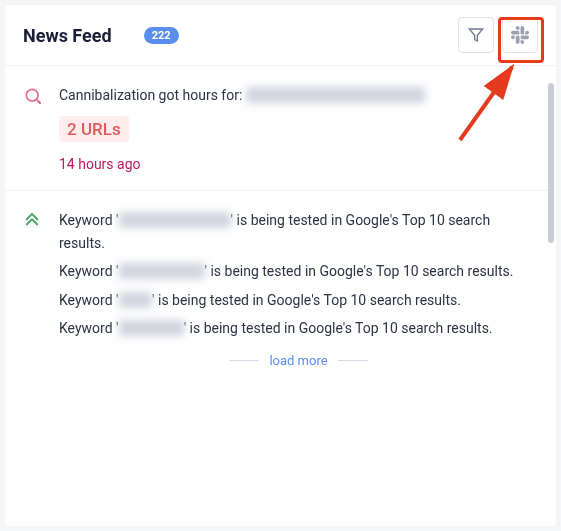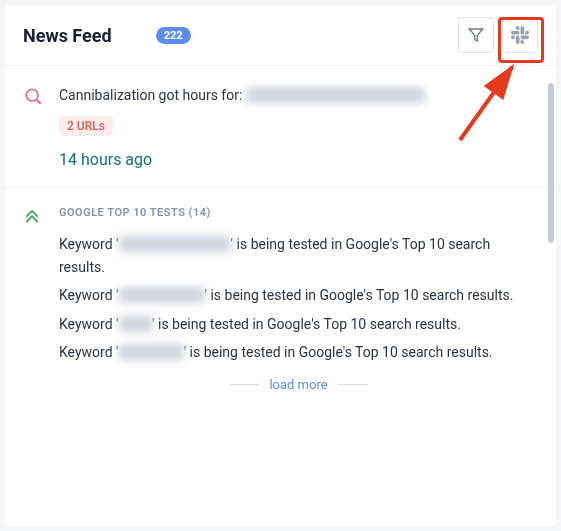--- a/index.html
+++ b/index.html
@@ -16,21 +16,21 @@
       margin: 5px;
       border-radius: 4px;
       height: 521px;
       overflow-y: auto;
       position: relative;
     }
     .header {
       display: flex;
       align-items: center;
       padding: 12px 18px;
-      gap: 12px;
+      gap: 0;
     }
     .title {
       font-size: 18px;
       font-weight: 700;
       color: #1a1f36;
     }
     .count-badge {
       background: #5b8def;
       color: #fff;
       font-size: 11px;
@@ -90,29 +90,29 @@
       background: #d0d4de;
       color: transparent;
       border-radius: 2px;
       padding: 0 2px;
       user-select: none;
     }
     .url-badge {
       display: inline-block;
       background: #ffecec;
       color: #e05a5a;
-      font-size: 12px;
+      font-size: 17px;
       font-weight: 500;
       padding: 3px 8px;
       border-radius: 4px;
       margin-top: 4px;
     }
     .timestamp {
-      font-size: 16px;
-      color: #0f766e;
+      font-size: 14px;
+      color: #be185d;
       margin-top: 14px;
     }
     .load-more {
       text-align: right;
       margin: 14px 0;
       display: flex;
       align-items: center;
       justify-content: center;
       gap: 10px;
     }
@@ -192,21 +192,20 @@
   </div>
 
   <div class="feed-item">
     <div class="feed-icon">
       <svg width="18" height="18" viewBox="0 0 24 24" fill="none" stroke="#4aa66d" stroke-width="2.5" stroke-linecap="round" stroke-linejoin="round">
         <polyline points="5 11 12 4 19 11"></polyline>
         <polyline points="5 18 12 11 19 18"></polyline>
       </svg>
     </div>
     <div class="feed-body">
-      <div class="category">GOOGLE TOP 10 TESTS (14)</div>
 
       <div class="item-text">
         <span>Keyword '</span><span class="blurred">customer journey</span><span>' is being tested in Google's Top 10 search results.</span>
       </div>
       <div class="item-text">
         <span>Keyword '</span><span class="blurred">web crawlers</span><span>' is being tested in Google's Top 10 search results.</span>
       </div>
       <div class="item-text">
         <span>Keyword '</span><span class="blurred">talcy</span><span>' is being tested in Google's Top 10 search results.</span>
       </div>

